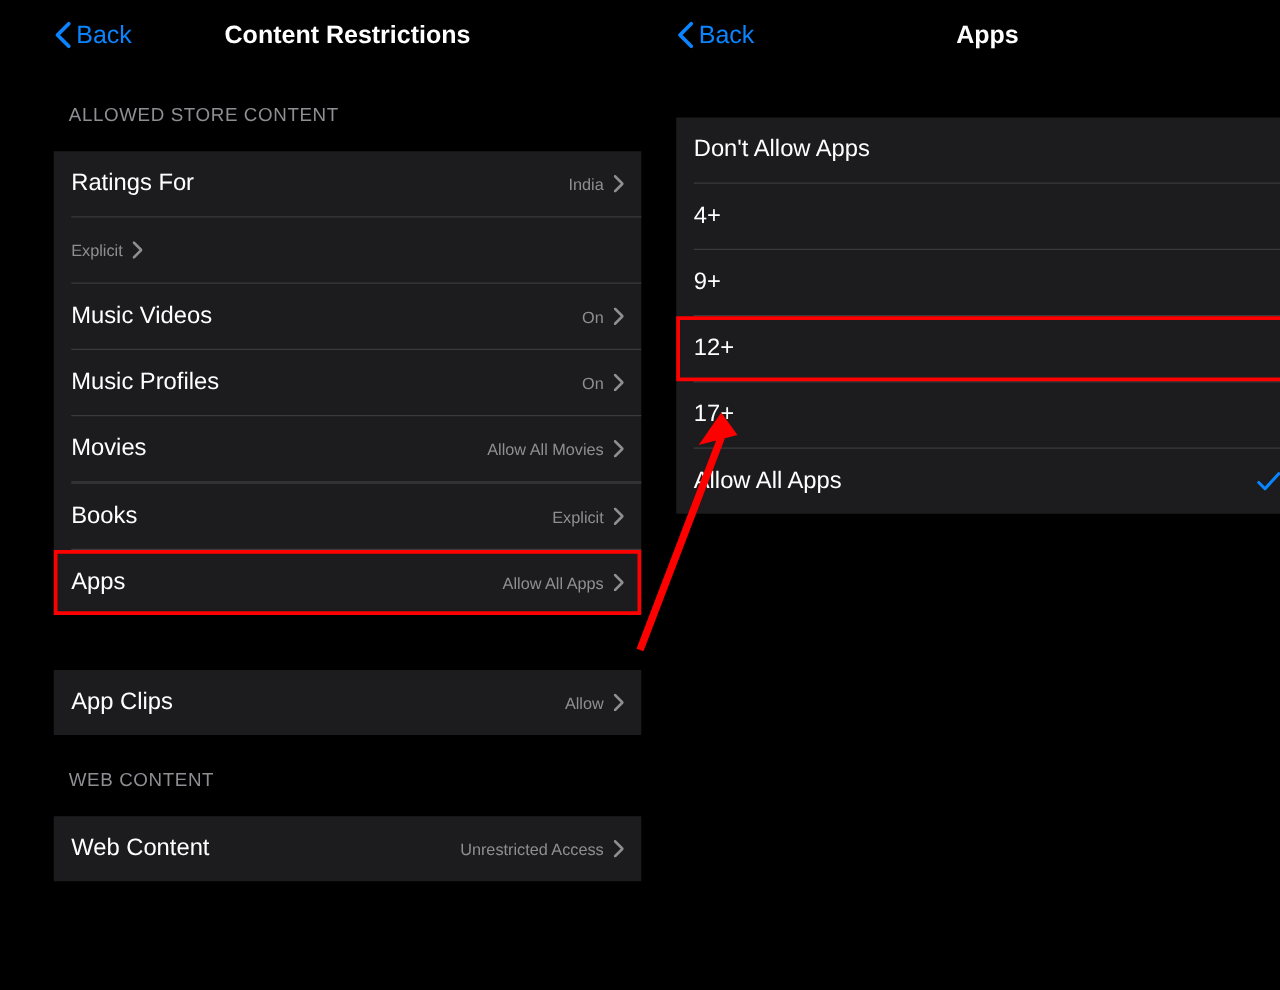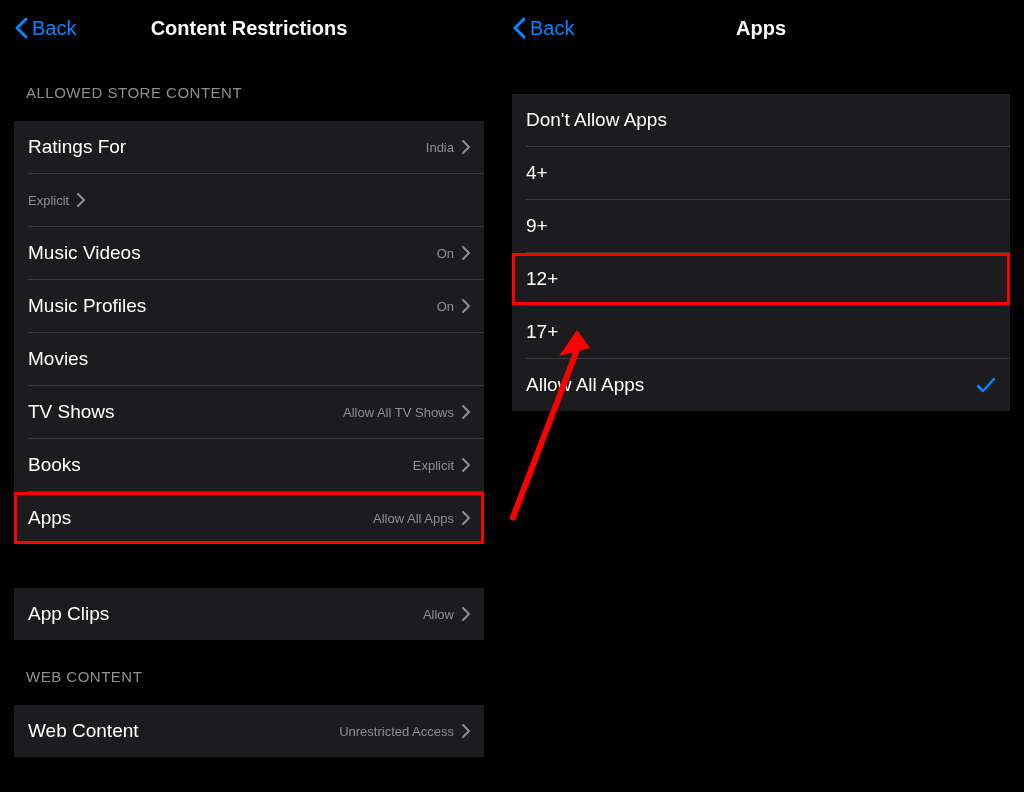--- a/index.html
+++ b/index.html
@@ -9,20 +9,21 @@
       width: 1024px;
       height: 792px;
       position: relative;
       overflow: hidden;
     }
     .panel {
       position: absolute;
       top: 0;
       height: 792px;
       background: #000;
+      margin-left: 29px;
     }
     .panel-left {
       left: 0;
       width: 498px;
     }
     .panel-right {
       left: 498px;
       width: 526px;
     }
     .nav {
@@ -166,33 +167,30 @@
         <span class="chevron">
             <svg viewBox="0 0 8 14">
               <polyline points="1,1 7,7 1,13" fill="none" stroke="#8E8E93" stroke-width="2" stroke-linecap="round" stroke-linejoin="round"></polyline>
             </svg>
           </span>
       </span>
     </div>
     <div class="sep"></div>
     <div class="row">
       <span class="row-left">Movies</span>
-    </div>
-    <div class="sep"></div>
-    <div class="row">
-      <span class="row-left">TV Shows</span>
-      <span class="row-right">
-        <span>Allow All TV Shows</span>
-        <span class="chevron">
-            <svg viewBox="0 0 8 14">
-              <polyline points="1,1 7,7 1,13" fill="none" stroke="#8E8E93" stroke-width="2" stroke-linecap="round" stroke-linejoin="round"></polyline>
-            </svg>
-          </span>
-      </span>
-    </div>
+      <span class="row-right">
+        <span>Allow All Movies</span>
+        <span class="chevron">
+            <svg viewBox="0 0 8 14">
+              <polyline points="1,1 7,7 1,13" fill="none" stroke="#8E8E93" stroke-width="2" stroke-linecap="round" stroke-linejoin="round"></polyline>
+            </svg>
+          </span>
+      </span>
+    </div>
+    <div class="sep"></div>
     <div class="sep"></div>
     <div class="row">
       <span class="row-left">Books</span>
       <span class="row-right">
         <span>Explicit</span>
         <span class="chevron">
             <svg viewBox="0 0 8 14">
               <polyline points="1,1 7,7 1,13" fill="none" stroke="#8E8E93" stroke-width="2" stroke-linecap="round" stroke-linejoin="round"></polyline>
             </svg>
           </span>

